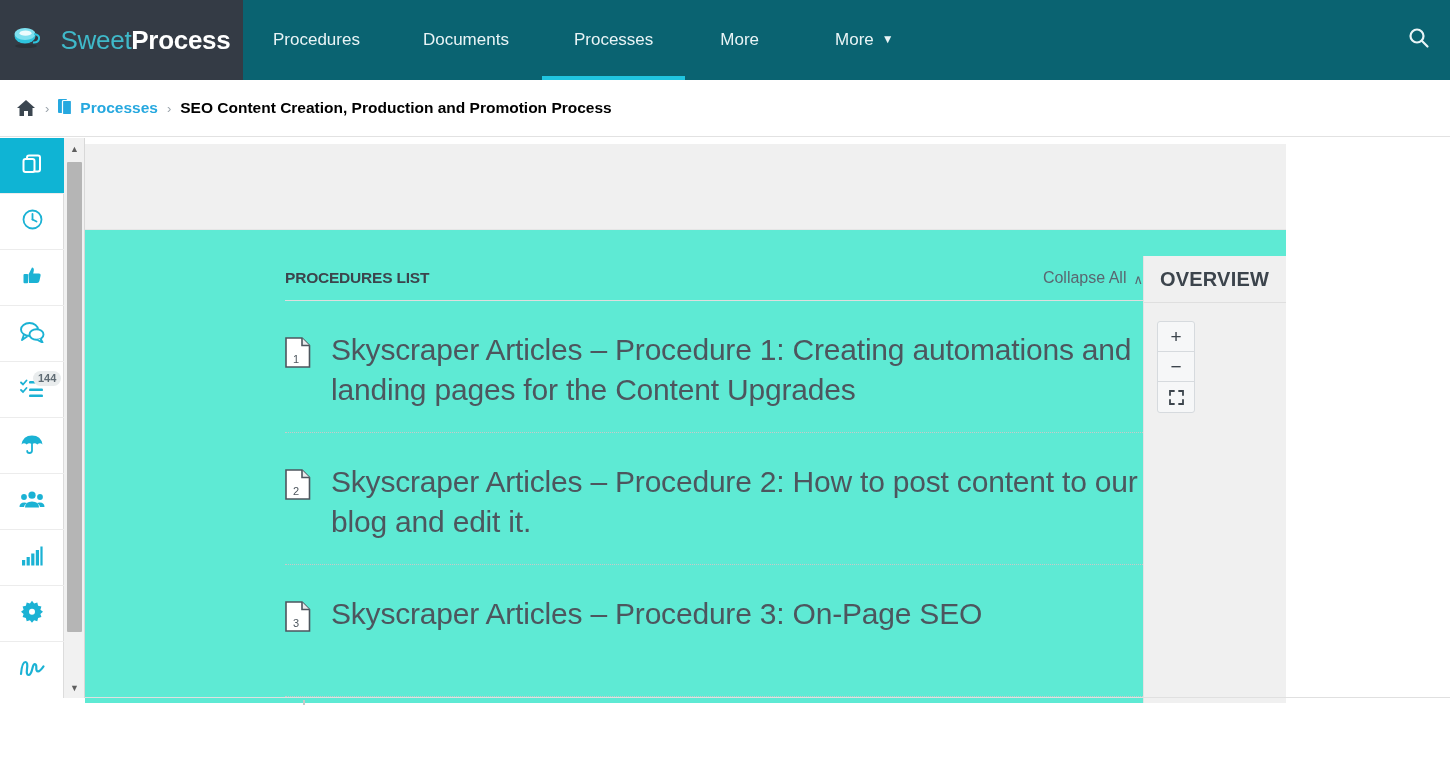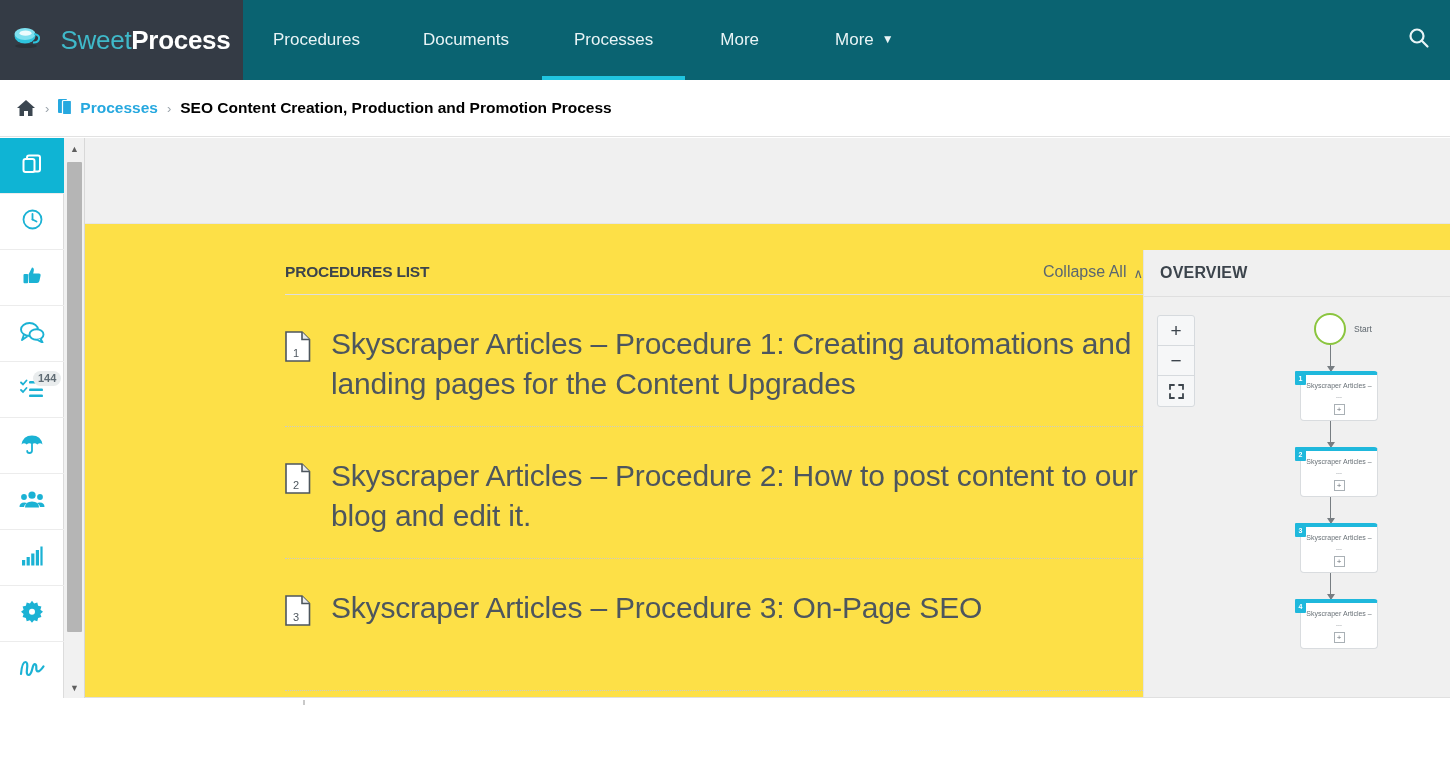--- a/index.html
+++ b/index.html
@@ -125,23 +125,23 @@
   .ss-arrow.down { bottom: 0; }
   .ss-thumb {
     position: absolute; left: 3px; top: 24px;
     width: 15px; height: 470px;
     background: #b5b5b5; border-radius: 1px;
     cursor: pointer;
   }
 
   
   .main {
-    position: absolute; top: 138px; left: 85px;
-    width: 1365px; height: 559px;
-    background: #fde047;
+    position: absolute; top: 144px; left: 85px;
+    width: 1201px; height: 559px;
+    background: #5eead4;
     overflow: hidden;
   }
   .grey-band {
     position: absolute; top: 0; left: 0;
     width: 1365px; height: 86px;
     background: #f0f0f0;
     border-bottom: 1px solid #e6e6e6;
   }
 
   
@@ -185,21 +185,21 @@
     border-left: 1px solid #e3e3e3;
     overflow: hidden;
   }
   .ov-head {
     height: 47px;
     display: flex; align-items: center;
     padding-left: 16px;
     border-bottom: 1px solid #dfdfdf;
   }
   .ov-title {
-    font-size: 16px; font-weight: 700; color: #3c444c;
+    font-size: 20px; font-weight: 700; color: #3c444c;
     letter-spacing: 0.2px;
     text-align: right;
   }
   .ov-canvas { position: relative; width: 307px; height: 399px; }
 
   .zoom-ctrls {
     position: absolute; top: 18px; left: 13px;
     width: 38px;
     background: #f6f7f8;
     border: 1px solid #d6dade;

